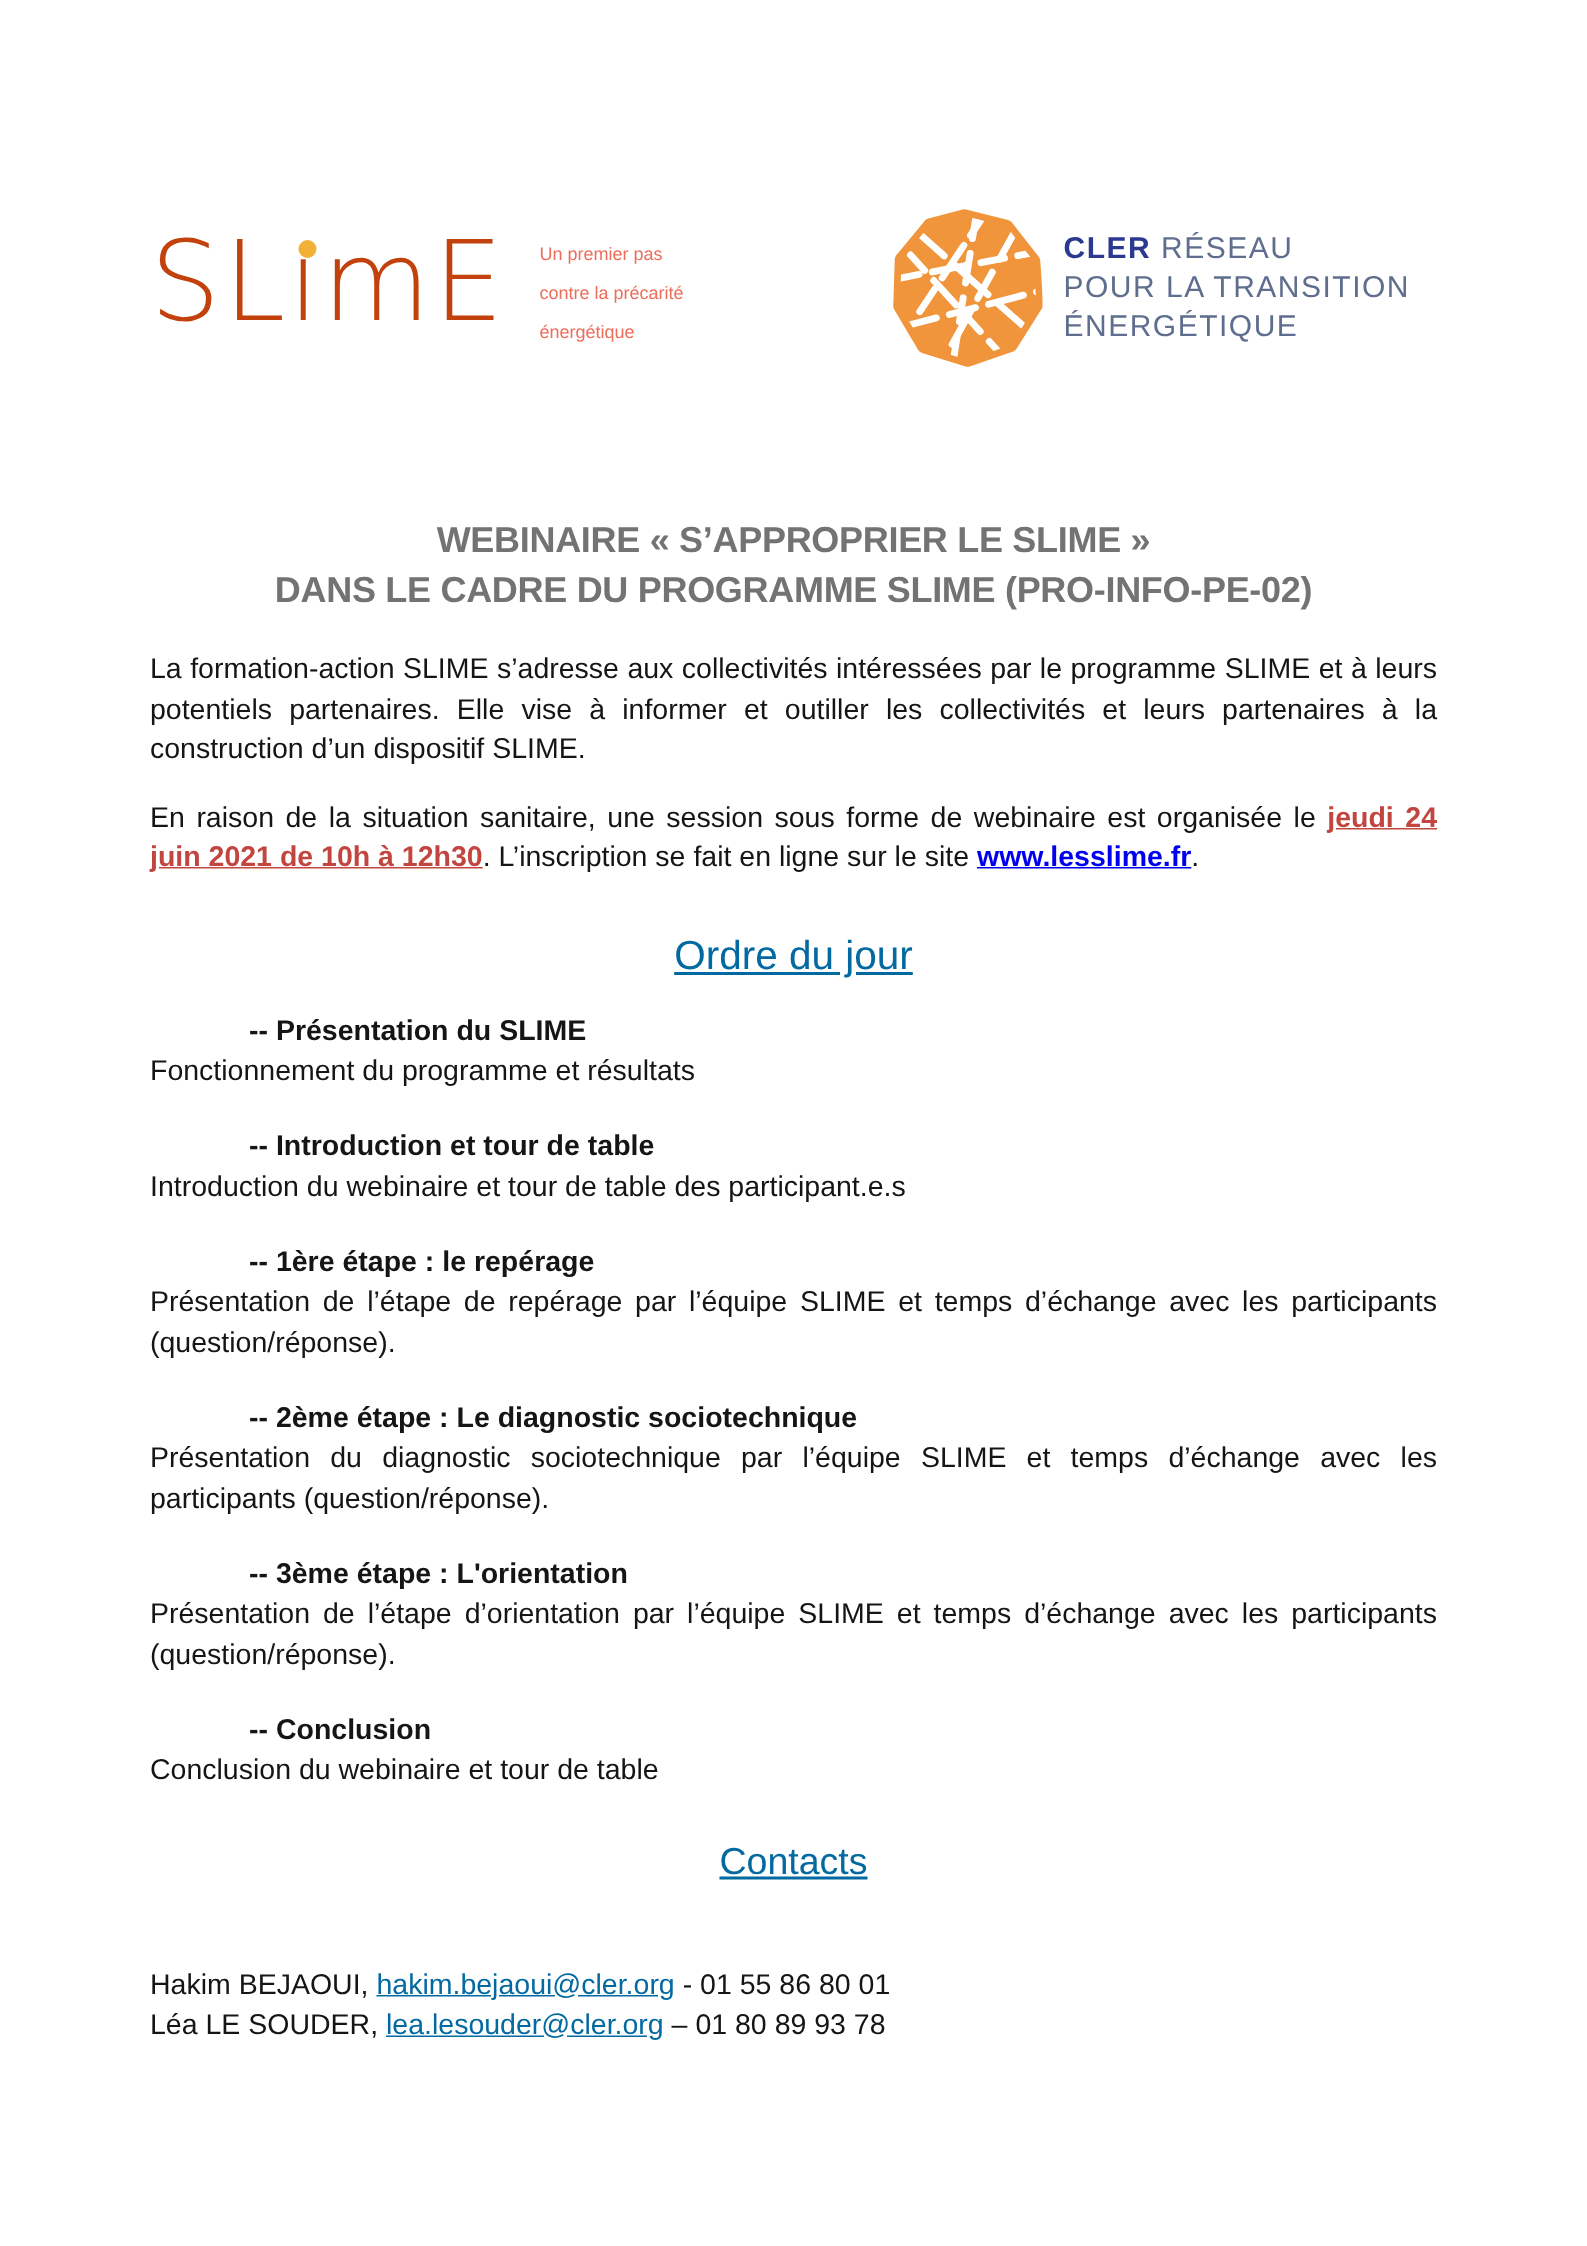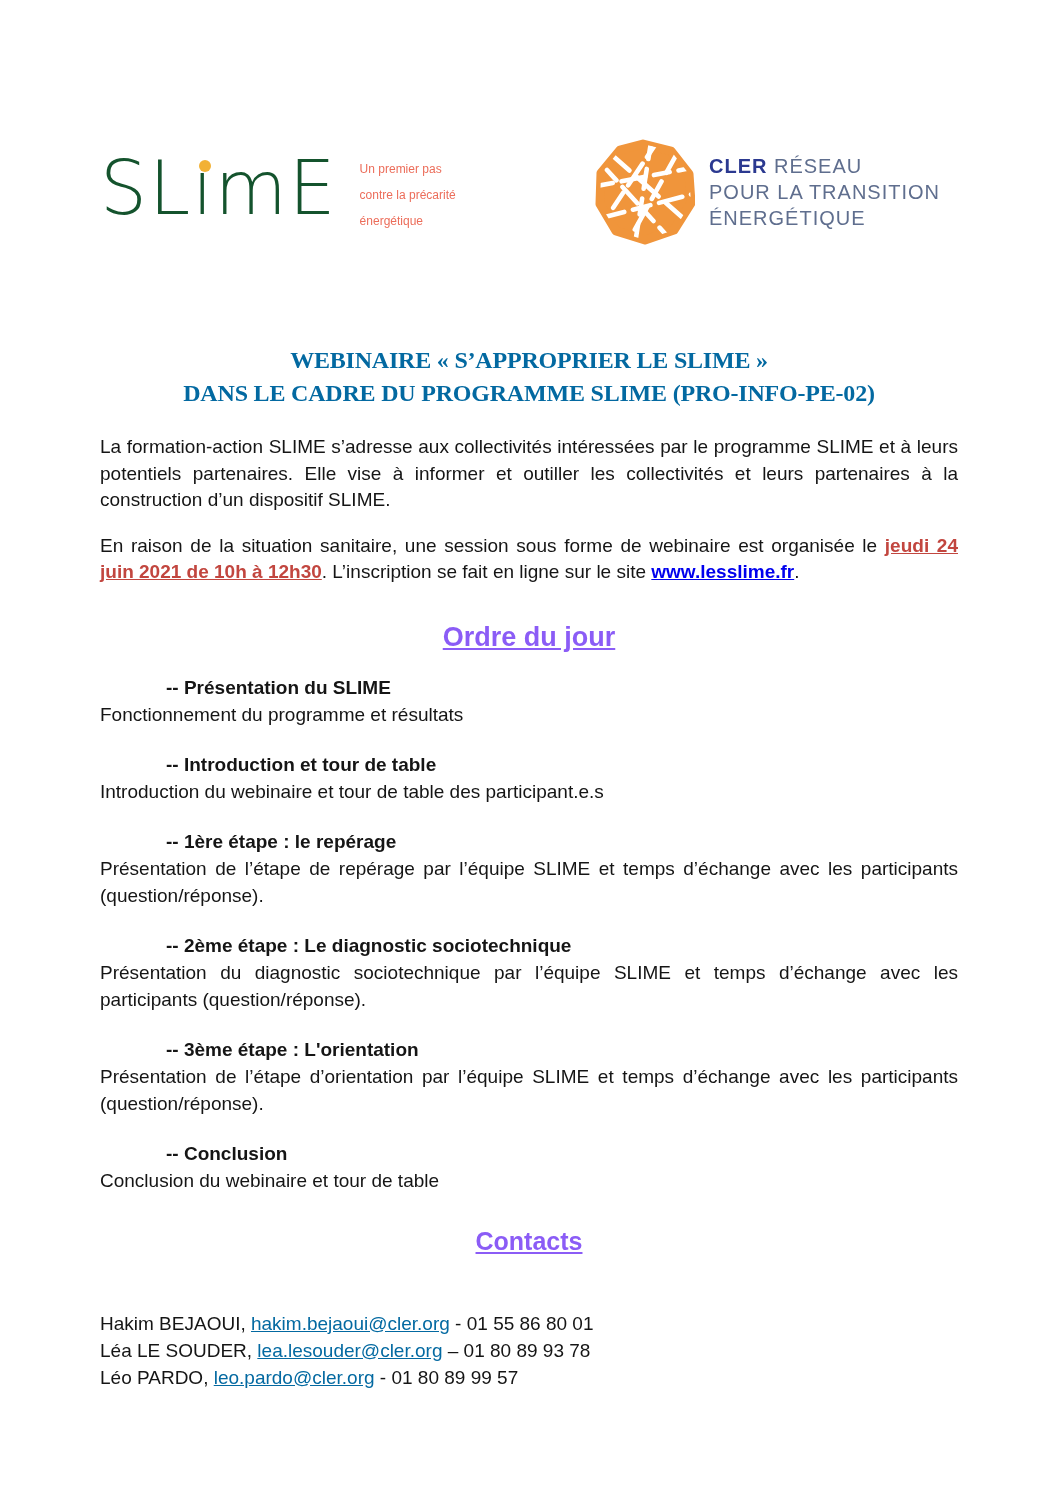--- a/index.html
+++ b/index.html
@@ -14,21 +14,21 @@
   
   .logos { display: flex; align-items: flex-start; height: 118px; }
   .slime-logo { display: flex; align-items: flex-start; }
   .slime-wordmark {
     position: relative;
     font-family: "DejaVu Sans", sans-serif;
     font-weight: 200;
     font-size: 74px;
     line-height: 84px;
     letter-spacing: 2px;
-    color: #14532d;
+    color: #c2410c;
     margin-top: 8px;
   }
   .slime-dot {
     position: absolute; top: 14px; left: 99px;
     width: 12px; height: 12px; border-radius: 50%;
     background: #F2B134;
   }
   .slime-tagline {
     margin-left: 22px; margin-top: 18px;
     font-size: 12px; line-height: 26px;
@@ -43,26 +43,25 @@
     letter-spacing: 1px;
     color: #5F6E8E;
     white-space: nowrap;
   }
   .cler-text .cler-bold { font-weight: bold; color: #2B3990; }
 
   
   .doc-title {
     margin-top: 88px;
     text-align: center;
-    color: #0369a1;
+    color: #737373;
     font-weight: bold;
     font-size: 24px;
     line-height: 33px;
     letter-spacing: -0.2px;
-    font-family: Liberation Serif, serif;
   }
 
   
   .para {
     margin-top: 24px;
     font-size: 19px;
     line-height: 26.5px;
     text-align: justify;
   }
   .para + .para { margin-top: 14px; }
@@ -73,22 +72,22 @@
     color: #0000EE; font-weight: bold; text-decoration: underline; cursor: pointer;
   }
   a.email-link {
     color: #0369a1; text-decoration: underline; cursor: pointer;
   }
 
   
   .section-heading {
     margin-top: 34px;
     text-align: center;
-    color: #8b5cf6;
-    font-weight: bold;
+    color: #0369a1;
+    font-weight: normal;
     font-size: 27px;
     line-height: 34px;
     text-decoration: underline;
   }
 
   
   .agenda { margin-top: 20px; }
   .agenda-item { margin-bottom: 23px; }
   .agenda-item-title {
     padding-left: 66px;
@@ -189,16 +188,15 @@
       <div class="agenda-item-title">-- Conclusion</div>
       <div class="agenda-item-desc">Conclusion du webinaire et tour de table</div>
     </div>
   </div>
 
   <div class="section-heading contacts-heading">Contacts</div>
 
   <div class="contact-list">
     <div class="contact-line"><span>Hakim BEJAOUI, </span><a class="email-link">hakim.bejaoui@cler.org</a><span> - 01 55 86 80 01</span></div>
     <div class="contact-line"><span>Léa LE SOUDER, </span><a class="email-link">lea.lesouder@cler.org</a><span> – 01 80 89 93 78</span></div>
-    <div class="contact-line"><span>Léo PARDO, </span><a class="email-link">leo.pardo@cler.org</a><span> - 01 80 89 99 57</span></div>
   </div>
 
 </div>
 
 </body></html>

